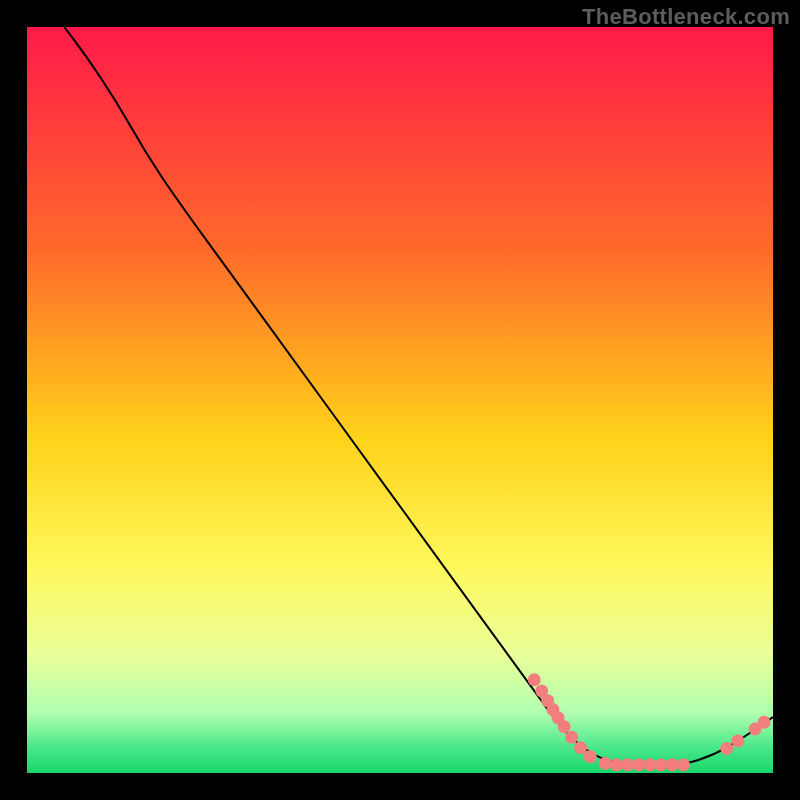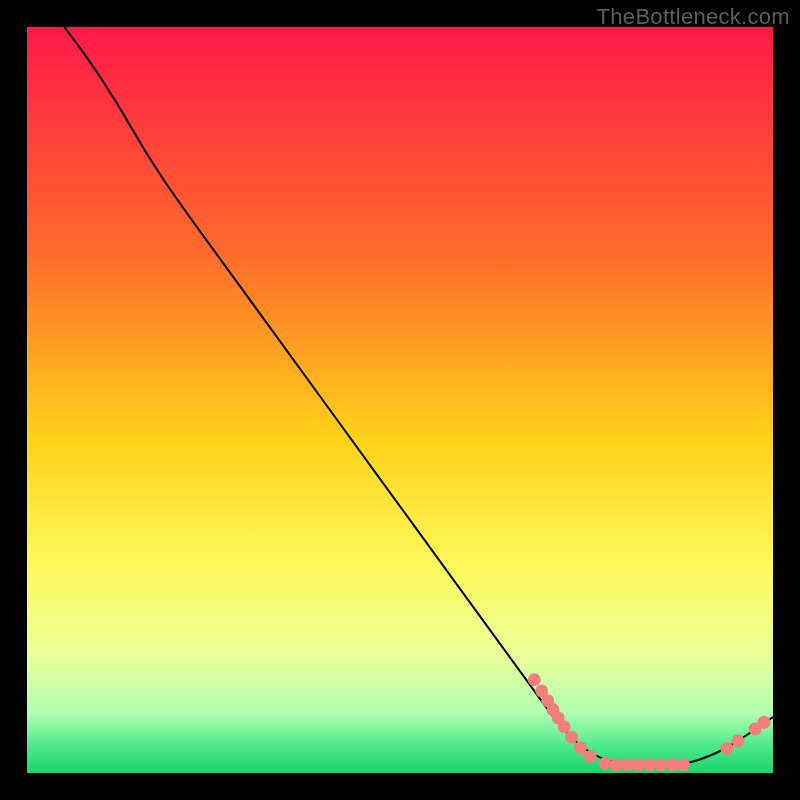--- a/index.html
+++ b/index.html
@@ -9,21 +9,21 @@
     width: 800px;
     height: 800px;
     background: #000;
   }
   .watermark {
     position: absolute;
     top: 4px;
     right: 10px;
     font-family: Arial, Helvetica, sans-serif;
     font-size: 22px;
-    font-weight: 400;
+    font-weight: 700;
     color: #5d5d5d;
     letter-spacing: 0.3px;
   }
   .plot-area {
     position: absolute;
     left: 27px;
     top: 27px;
     width: 746px;
     height: 746px;
   }

